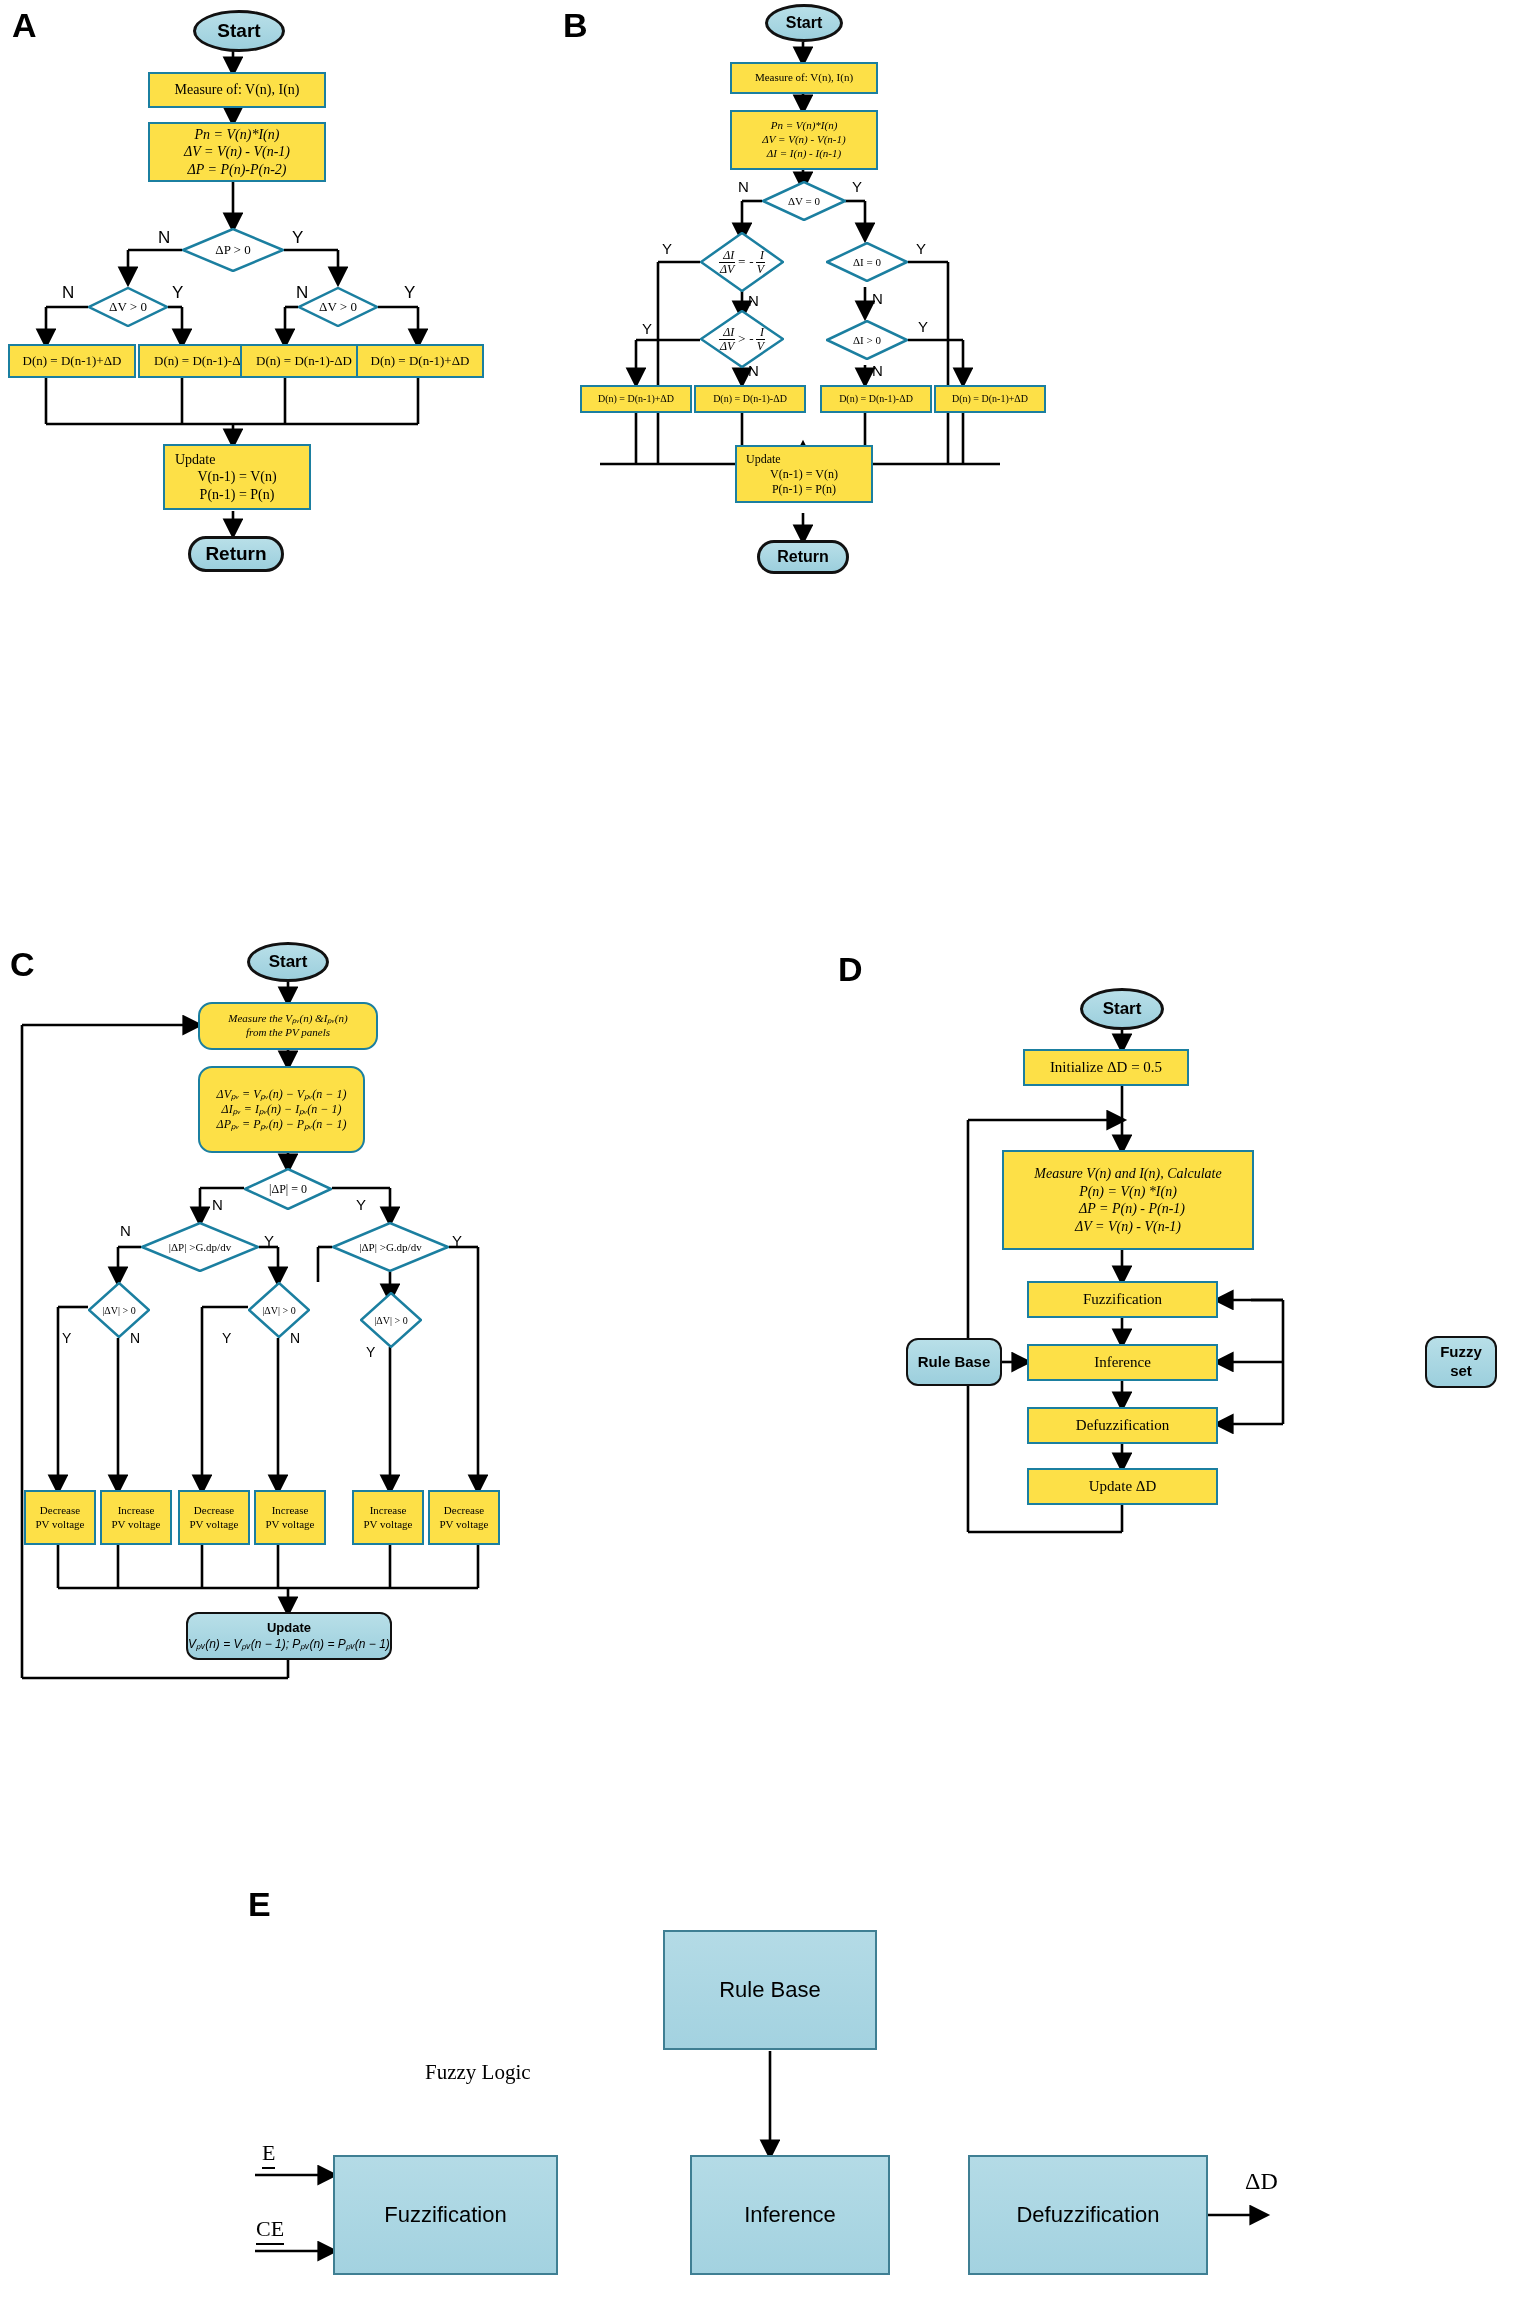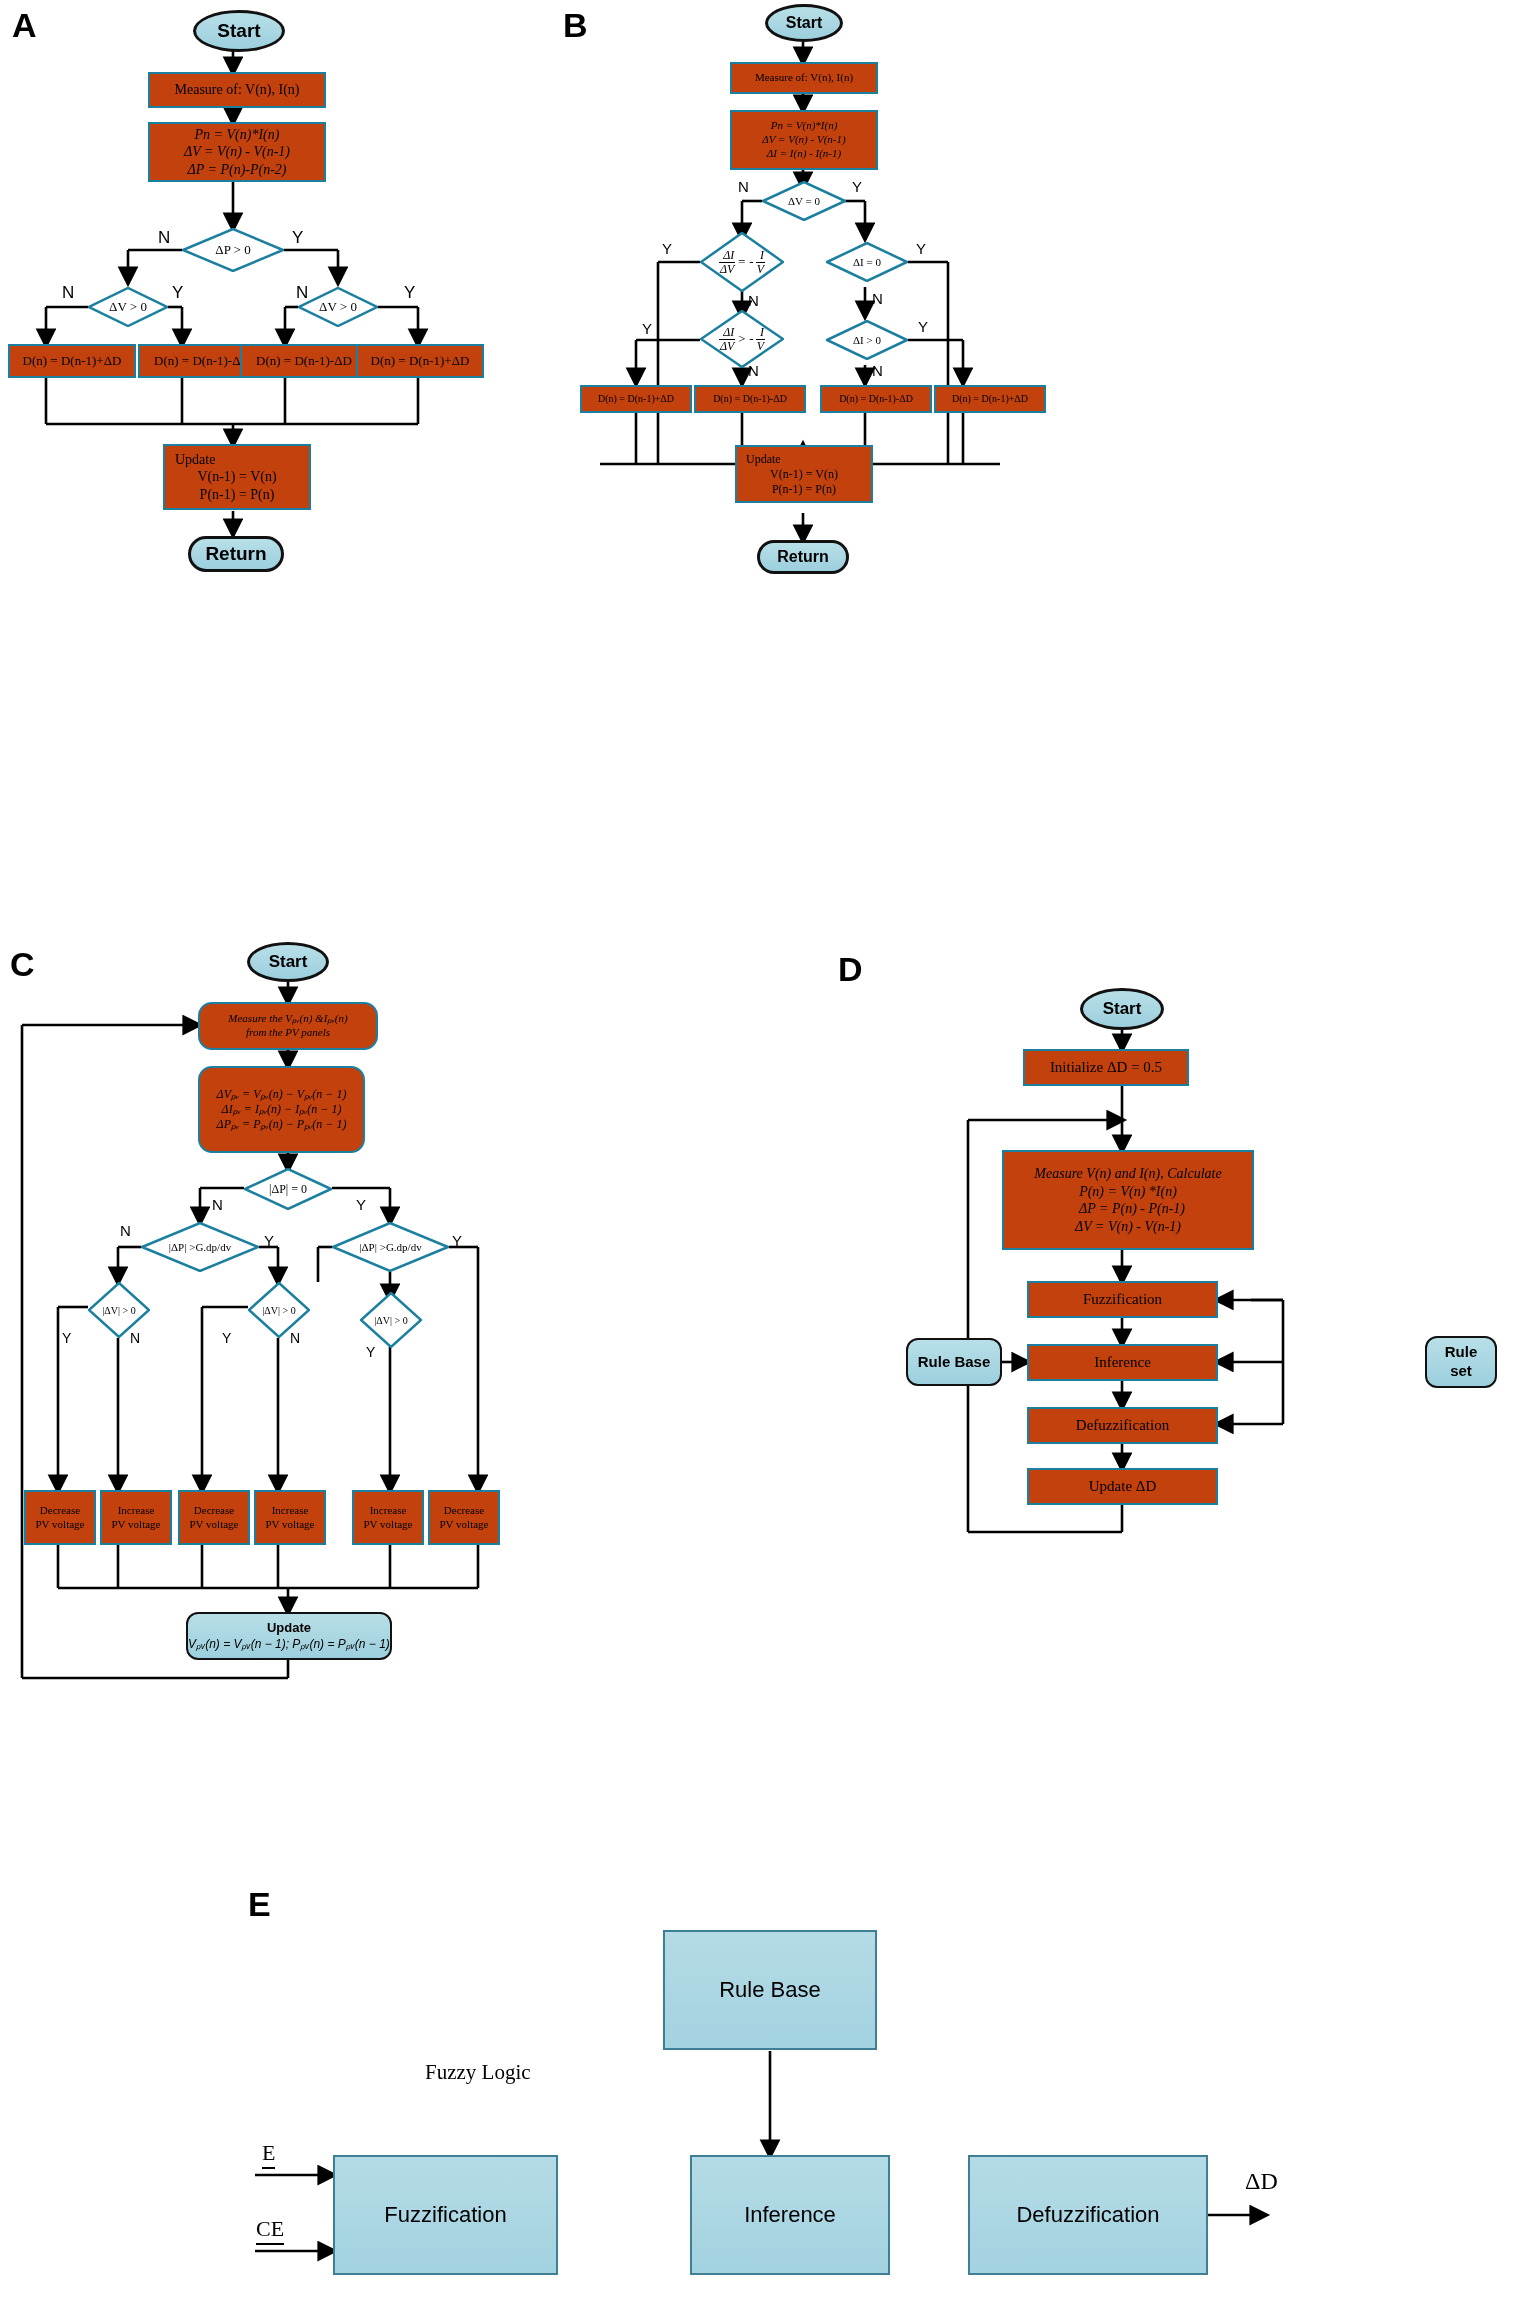--- a/index.html
+++ b/index.html
@@ -1,20 +1,20 @@
 <!DOCTYPE html>
 <html><head>
 <meta charset="utf-8">
 <style>
   html,body{margin:0;padding:0;background:#fff;}
   body{width:1531px;height:2322px;position:relative;font-family:"Liberation Serif",serif;color:#000;}
   .panel-letter{position:absolute;font-family:"Liberation Sans",sans-serif;font-weight:bold;font-size:34px;color:#000;}
   svg.sheet{position:absolute;left:0;top:0;width:1531px;height:2322px;overflow:visible;}
   .node{position:absolute;box-sizing:border-box;display:flex;align-items:center;justify-content:center;text-align:center;line-height:1.25;}
-  .proc{border:2.5px solid #1b7fa0;background:#c2410c;font-size:14px;}
+  .proc{border:2.5px solid #1b7fa0;background:#fde047;font-size:14px;}
   .proc.round{border-radius:14px;}
   .term{background:linear-gradient(180deg,#b8dfe8,#9ccfdd);border:3px solid #111;border-radius:50%;
         font-family:"Liberation Sans",sans-serif;font-weight:bold;font-size:19px;}
   .term.stadium{border-radius:26px;}
   .term.rr{border-radius:12px;border-width:2.5px;}
   .dia{position:absolute;}
   .dia .dlabel{position:absolute;left:0;top:0;width:100%;height:100%;display:flex;align-items:center;justify-content:center;
        font-size:13px;text-align:center;}
   .yn{position:absolute;font-family:"Liberation Sans",sans-serif;font-size:17px;color:#000;}
   .frac{display:inline-block;vertical-align:middle;text-align:right;font-style:italic;font-size:12px;line-height:1.05;}
@@ -437,21 +437,21 @@
 </div>
 
 <div class="node proc" style="left:1027px;top:1281px;width:191px;height:37px;font-size:15px;">Fuzzification</div>
 <div class="node proc" style="left:1027px;top:1344px;width:191px;height:37px;font-size:15px;">Inference</div>
 <div class="node proc" style="left:1027px;top:1407px;width:191px;height:37px;font-size:15px;">Defuzzification</div>
 <div class="node proc" style="left:1027px;top:1468px;width:191px;height:37px;font-size:15px;">Update ΔD</div>
 
 <div class="node term rr" style="left:906px;top:1338px;width:96px;height:48px;font-size:15px;">Rule Base</div>
 
 <div class="node term rr" style="left:1425px;top:1336px;width:72px;height:52px;flex-direction:column;font-size:15px;">
-  <span>Rule</span>
+  <span>Fuzzy</span>
   <span>set</span>
 </div>
 
 <div class="label-plain" style="left:425px;top:2060px;">Fuzzy Logic</div>
 
 <div class="node blockE" style="left:663px;top:1930px;width:214px;height:120px;">Rule Base</div>
 
 <div class="node blockE" style="left:333px;top:2155px;width:225px;height:120px;">Fuzzification</div>
 <div class="node blockE" style="left:690px;top:2155px;width:200px;height:120px;">Inference</div>
 <div class="node blockE" style="left:968px;top:2155px;width:240px;height:120px;">Defuzzification</div>

